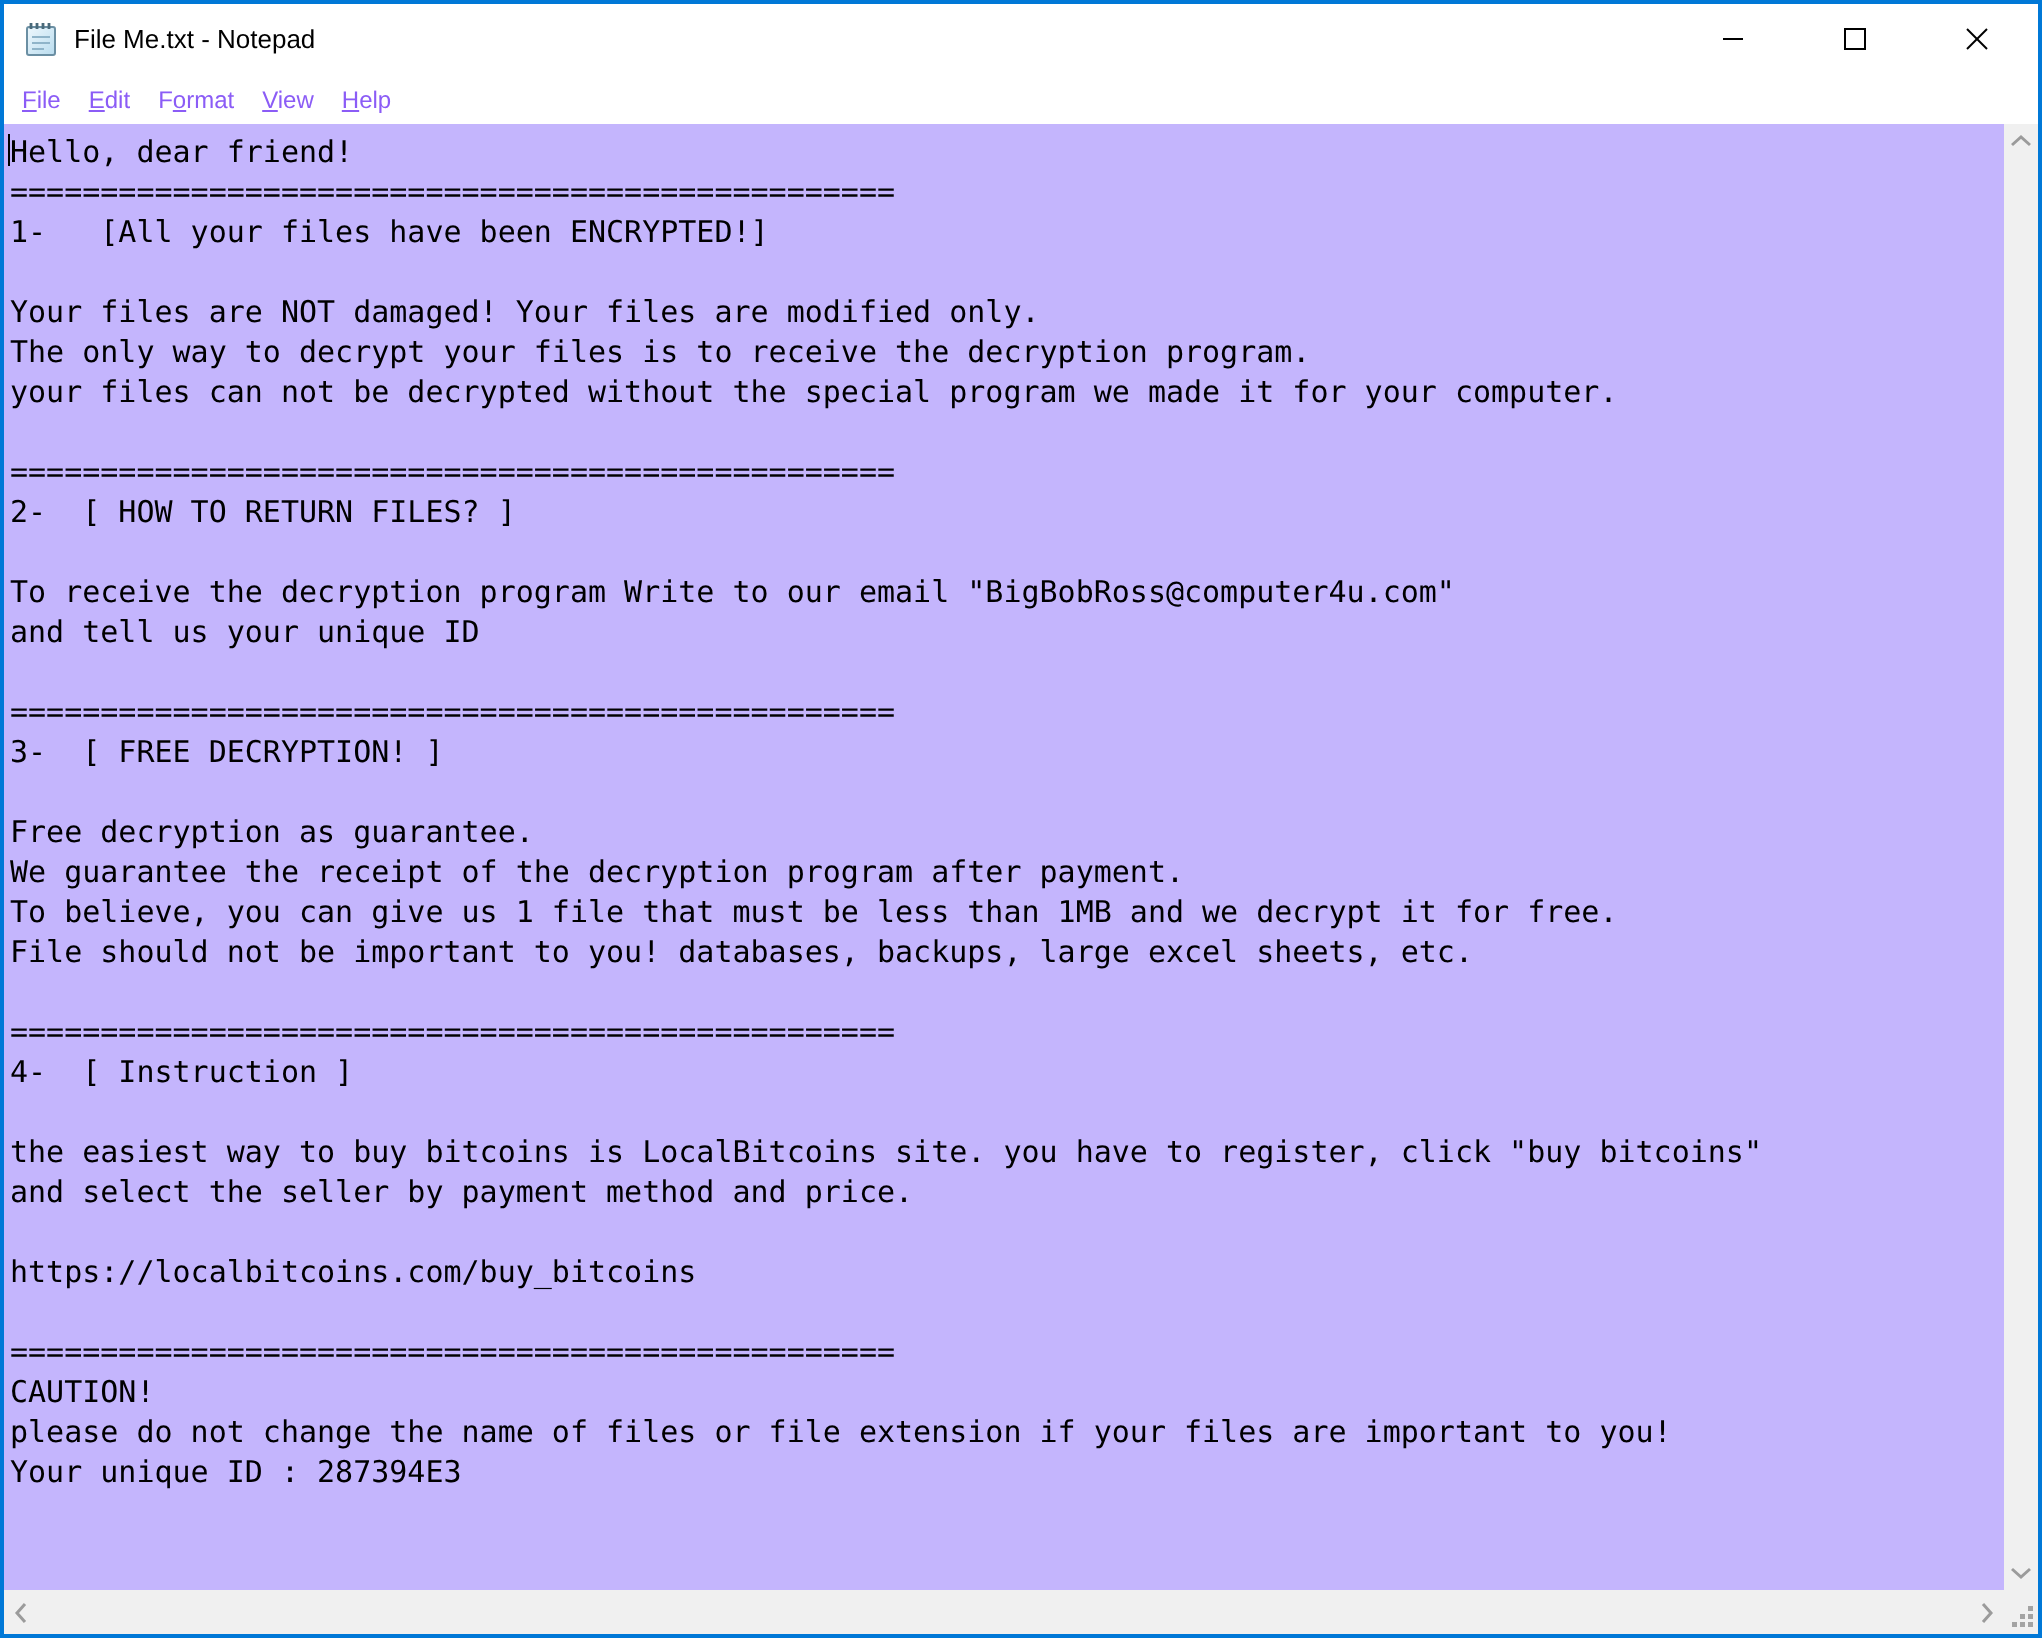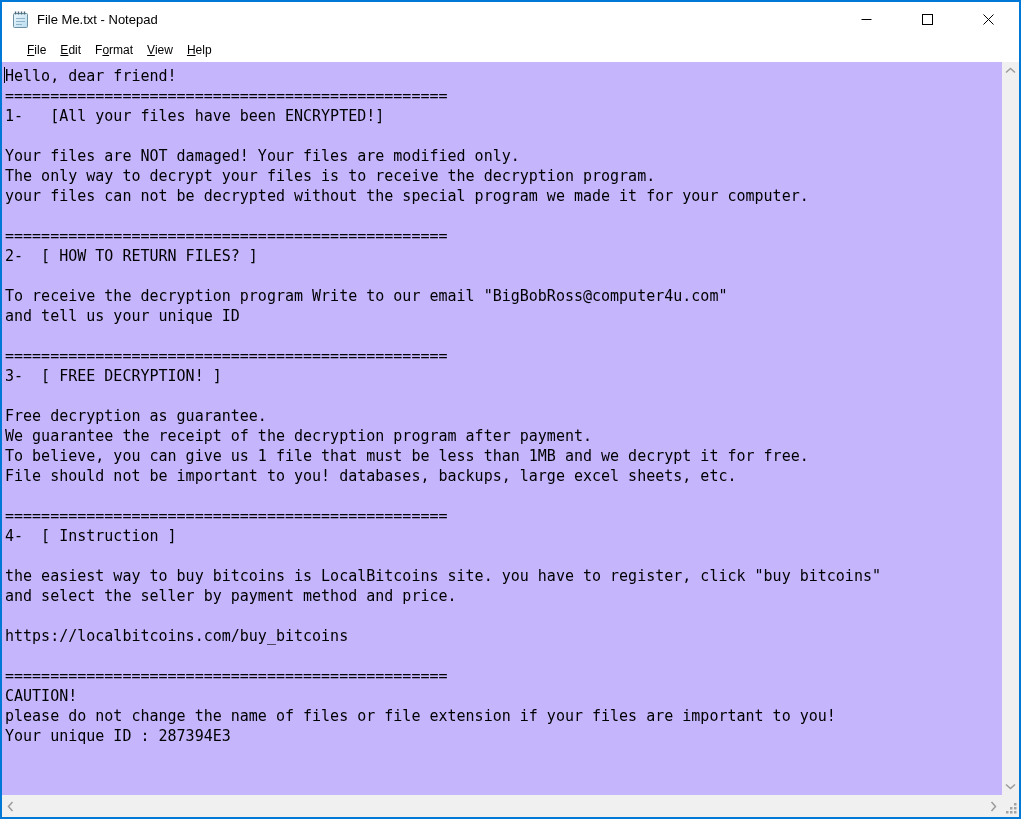--- a/index.html
+++ b/index.html
@@ -14,21 +14,21 @@
     position:absolute;left:0;top:0;right:0;height:34px;background:#ffffff;
     display:flex;align-items:center;
   }
   .app-icon{width:19px;height:19px;margin-left:9px;margin-right:7px;flex:0 0 auto;}
   .title-text{font-size:13px;color:#000;white-space:nowrap;}
   .win-buttons{position:absolute;right:0;top:0;height:34px;display:flex;}
   .win-btn{width:61px;height:34px;display:flex;align-items:center;justify-content:center;background:#ffffff;}
   
   .menubar{
     position:absolute;left:0;top:34px;right:0;height:28px;background:#ffffff;
-    display:flex;align-items:center;font-size:12px;color:#000000;padding-left:18px;
+    display:flex;align-items:center;font-size:12px;color:#8b5cf6;padding-left:2px;
   }
   .menu-item{padding:4px 7px;cursor:default;}
   .menu-item u{text-decoration:underline;}
   
   .textarea{
     position:absolute;left:0;top:60px;width:1000px;height:733px;background:#c4b5fd;
     overflow:hidden;cursor:text;
   }
   .textarea pre{
     margin:0;padding:4px 2px 0 3px;

